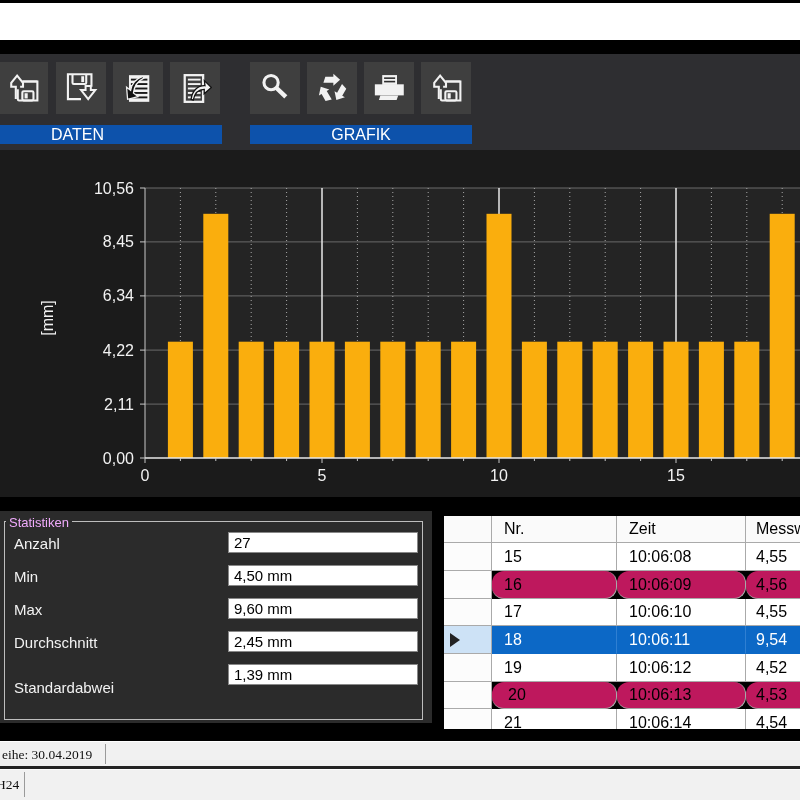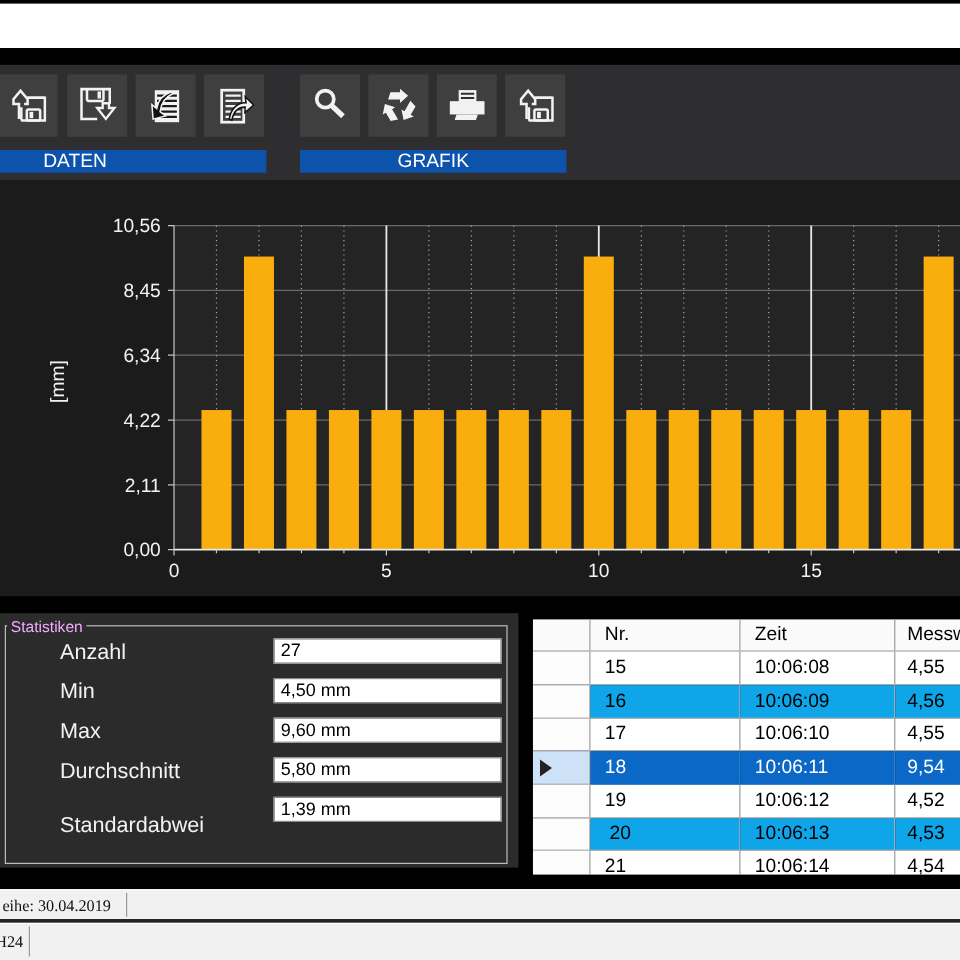--- a/index.html
+++ b/index.html
@@ -2,26 +2,26 @@
 <html><head><meta charset="utf-8">
 <style>
 * { margin:0; padding:0; box-sizing:border-box; }
 html,body { width:800px; height:800px; background:#000; font-family:"Liberation Sans", sans-serif; overflow:hidden; position:relative; }
 .abs { position:absolute; }
 .tbtn { position:absolute; top:62px; width:50px; height:52px; background:#3f3f3f; display:flex; align-items:center; justify-content:center; }
 .bluebar { position:absolute; top:125px; height:19px; background:#0d52ab; color:#fff; font-size:16px; line-height:19px; }
 .cell { position:absolute; font-size:16px; color:#000; display:flex; align-items:center; border-right:1px solid #aaa; border-bottom:1px solid #aaa; }
 .hdr { background:#fafafa; }
 .rw { background:#fff; }
-.rg { background:#0ea5e9; }
+.rg { background:#be185d;border-radius:12px; }
 .rs { background:#0c68c6; color:#fff; border-right:1px solid #2f7fd2 !important; border-bottom:1px solid #0c68c6 !important; }
 .selc { background:#fcfcfc; }
 .selc-sel { background:#cde2f6; }
 .tri { width:0; height:0; border-left:10px solid #222; border-top:7px solid transparent; border-bottom:7px solid transparent; margin-left:6px; }
-.slabel { position:absolute; left:14px; font-size:18px; color:#f2f2f2; height:21px; line-height:19px;margin-left:36px; }
+.slabel { position:absolute; left:14px; font-size:15px; color:#f2f2f2; height:21px; line-height:19px; }
 .sfield { position:absolute; left:228px; width:190px; height:21px; background:#fff; color:#000; font-size:15px; line-height:20px; padding-left:5px; border:1px solid #888; }
 .statusline { position:absolute; background:#f1f1f1; color:#111; font-size:13.5px;font-family:Liberation Serif, serif; }
 .vsep { position:absolute; width:1px; background:#9a9a9a; }
 </style></head>
 <body>
 <div class="abs" style="left:0;top:0;width:800px;height:3px;background:#000"></div>
 <div class="abs" style="left:0;top:3px;width:800px;height:37px;background:#fff"></div>
 <div class="abs" style="left:0;top:40px;width:800px;height:14px;background:#000"></div>
 <div class="abs" style="left:0;top:54px;width:800px;height:96px;background:#2e2e31"></div>
 <div class="tbtn" style="left:-2px">
@@ -99,21 +99,21 @@
     <svg width="34" height="34" viewBox="0 0 26 26">
 <g fill="none" stroke="#f2f2f2" stroke-width="1.6">
 <path d="M9 14 L9 21 C9 22.5 10 22.5 10 22.5 L24 22.5 L24 8 L12 8" fill="none"></path>
 <path d="M24 8 L13 8"></path>
 <rect x="12.5" y="15.5" width="8.5" height="7" rx="1"></rect>
 <path d="M7.5 21.5 L7.5 12 L4 12 L4 9 L8.5 3.5 L13 9 L13 12 L10.8 12"></path>
 </g>
 <rect x="14.2" y="17" width="2.4" height="4" fill="#f2f2f2"></rect>
 </svg>
   </div>
-<div class="bluebar" style="left:0;width:222px;padding-left:36px">DATEN</div>
+<div class="bluebar" style="left:0;width:222px;padding-left:51px">DATEN</div>
 <div class="bluebar" style="left:250px;width:222px;text-align:center">GRAFIK</div>
 <div class="abs" style="left:0;top:150px;width:800px;height:347px"><svg width="800" height="347" viewBox="0 0 800 347" font-family="Liberation Sans, sans-serif">
 <rect x="0" y="0" width="800" height="347" fill="#1b1b1b"></rect>
 <rect x="145.0" y="38.0" width="667.0" height="270.0" fill="#242424"></rect>
 <line x1="145.0" y1="254.1" x2="812.0" y2="254.1" stroke="#6a6a6a" stroke-width="1"></line>
       <line x1="145.0" y1="200.1" x2="812.0" y2="200.1" stroke="#6a6a6a" stroke-width="1"></line>
       <line x1="145.0" y1="145.9" x2="812.0" y2="145.9" stroke="#6a6a6a" stroke-width="1"></line>
       <line x1="145.0" y1="91.9" x2="812.0" y2="91.9" stroke="#6a6a6a" stroke-width="1"></line>
       <line x1="145.0" y1="38.0" x2="812.0" y2="38.0" stroke="#6a6a6a" stroke-width="1"></line>
 <line x1="180.4" y1="38.0" x2="180.4" y2="308.0" stroke="#a8a8a8" stroke-width="1" stroke-dasharray="1,3"></line>
@@ -194,21 +194,21 @@
 <div class="abs" style="left:0;top:511px;width:432px;height:212px;background:#2b2b2b"></div>
 <div class="abs" style="left:4px;top:521px;width:419px;height:199px;border:1px solid #bdbdbd"></div>
 <div class="abs" style="left:6px;top:515px;background:#2b2b2b;color:#f0abfc;font-size:13px;padding:0 3px">Statistiken</div>
 <div class="slabel" style="top:534px">Anzahl</div>
 <div class="sfield" style="top:532px">27</div>
 <div class="slabel" style="top:567px">Min</div>
 <div class="sfield" style="top:565px">4,50 mm</div>
 <div class="slabel" style="top:600px">Max</div>
 <div class="sfield" style="top:598px">9,60 mm</div>
 <div class="slabel" style="top:633px">Durchschnitt</div>
-<div class="sfield" style="top:631px">5,80 mm</div>
+<div class="sfield" style="top:631px">2,45 mm</div>
 <div class="slabel" style="top:678px">Standardabwei</div>
 <div class="sfield" style="top:664px">1,39 mm</div>
 <div class="abs" style="left:444px;top:516px;width:356px;height:213px;overflow:hidden">
 <div class="cell hdr" style="left:0;top:0;width:48px;height:27px"></div>
     <div class="cell hdr" style="left:48px;top:0;width:125px;height:27px;padding-left:12px">Nr.</div>
     <div class="cell hdr" style="left:173px;top:0;width:129px;height:27px;padding-left:12px">Zeit</div>
     <div class="cell hdr" style="left:302px;top:0;width:125px;height:27px;padding-left:10px">Messwert</div>
     <div class="cell selc" style="left:0;top:27px;width:48px;height:28px"></div>
     <div class="cell rw" style="left:48px;top:27px;width:125px;height:28px;padding-left:12px">15</div>
     <div class="cell rw" style="left:173px;top:27px;width:129px;height:28px;padding-left:12px">10:06:08</div>

